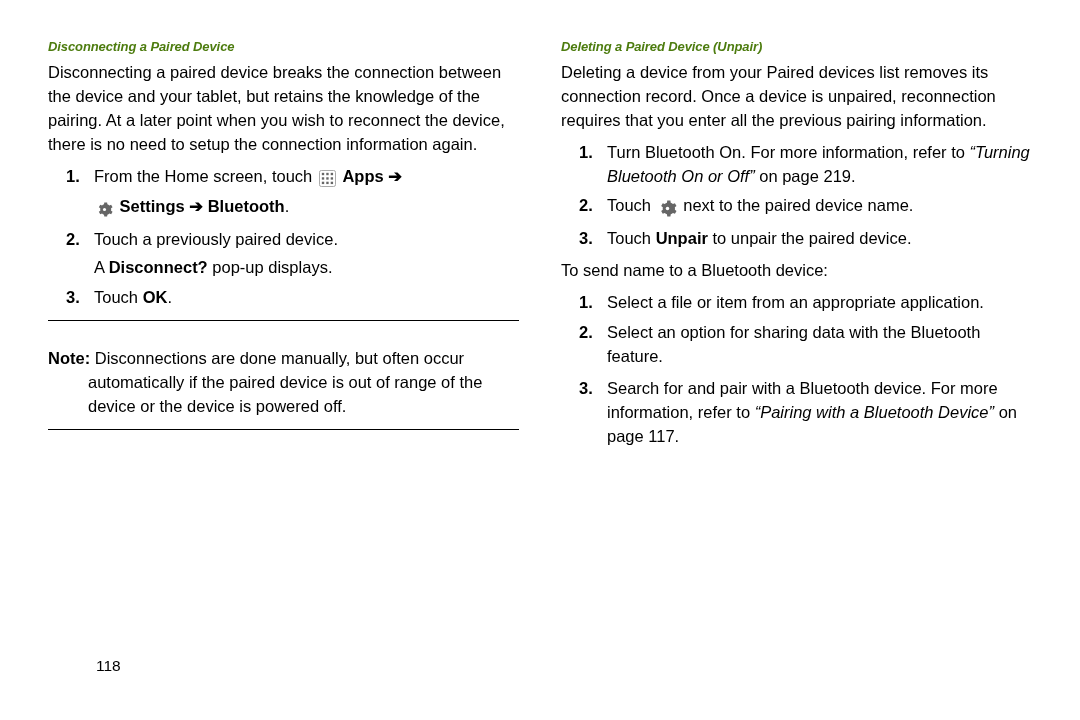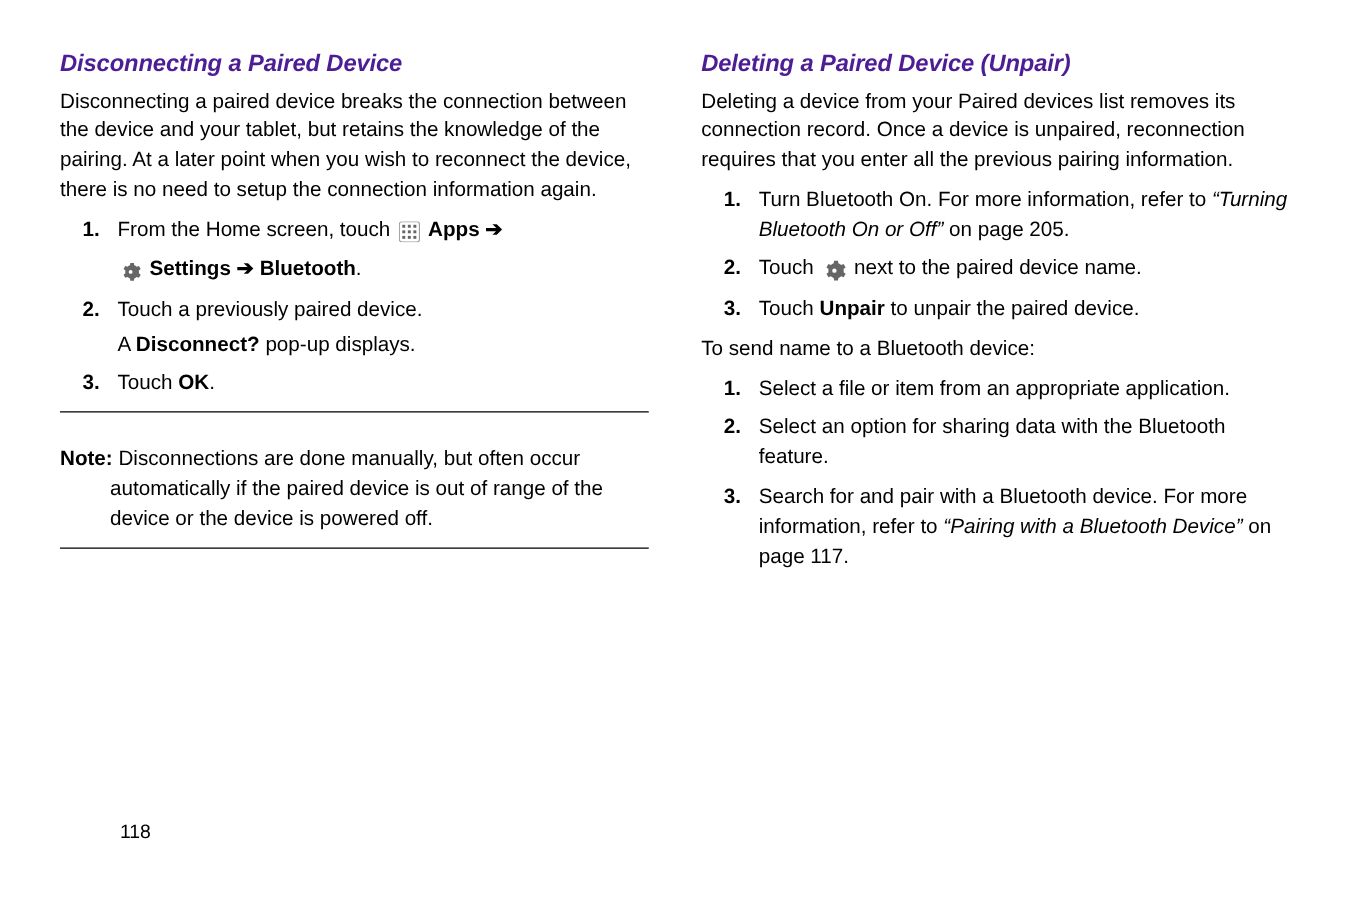--- a/index.html
+++ b/index.html
@@ -16,22 +16,22 @@
     }
     .cols {
       display: flex;
       gap: 42px;
     }
     .col { flex: 1; min-width: 0; }
     .heading {
       font-family: "Arial Black", Arial, Helvetica, sans-serif;
       font-weight: 900;
       font-style: italic;
-      color: #4c1d95;
-      font-size: 19px;
+      color: #4d7c0f;
+      font-size: 13px;
       letter-spacing: -0.1px;
       margin-bottom: 4px;
     }
     .para { margin: 2px 0 8px 0; }
     ol.numlist {
       list-style: none;
       padding-left: 46px;
       margin: 4px 0 8px 0;
     }
     ol.numlist > li {
@@ -140,21 +140,21 @@
 
   <div class="col">
     <div class="heading">Deleting a Paired Device (Unpair)</div>
     <p class="para">Deleting a device from your Paired devices list removes its connection record. Once a device is unpaired, reconnection requires that you enter all the previous pairing information.</p>
 
     <ol class="numlist">
       <li>
         <span class="num">1.</span>
         <span>Turn Bluetooth On. For more information, refer to</span>
         <span class="ital">“Turning Bluetooth On or Off”</span>
-        <span>on page 205.</span>
+        <span>on page 219.</span>
       </li>
       <li>
         <span class="num">2.</span>
         <span>Touch</span>
         <span class="icon-inline"><svg class="gear-big">
               <use href="#sym-gear"></use>
             </svg></span>
         <span>next to the paired device name.</span>
       </li>
       <li>

